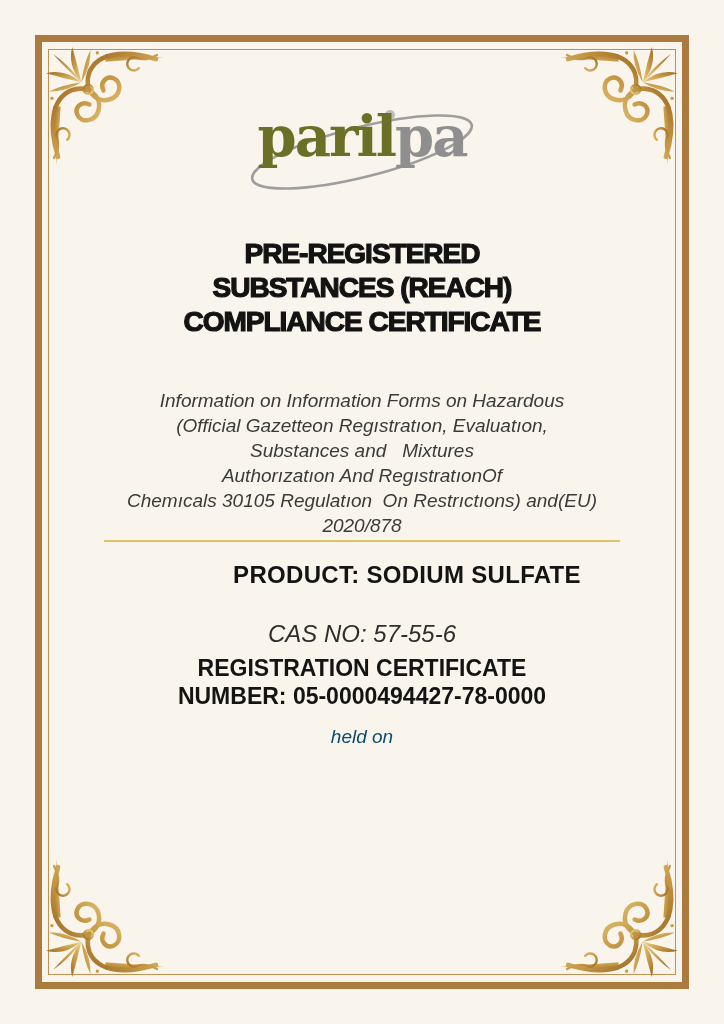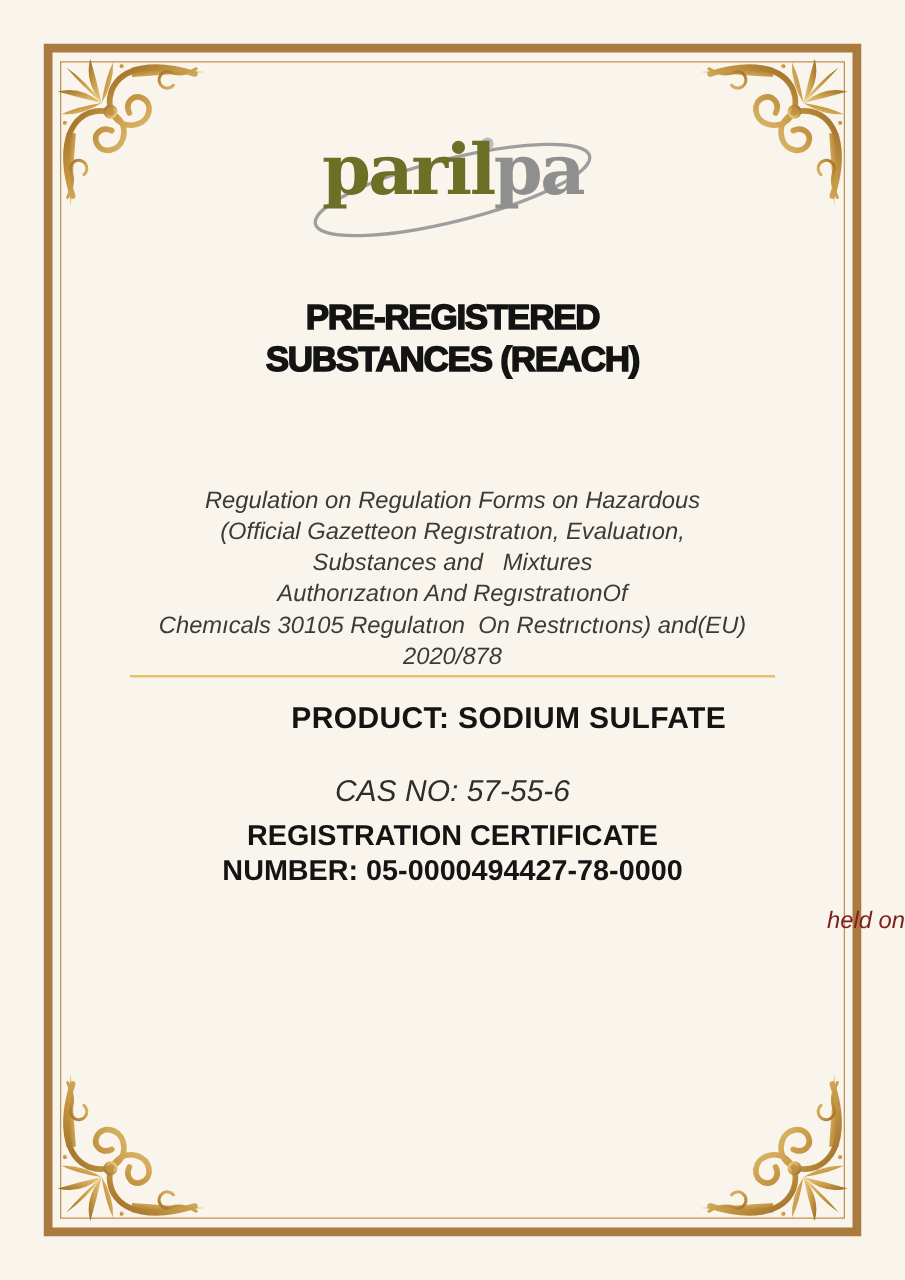--- a/index.html
+++ b/index.html
@@ -71,21 +71,21 @@
     position:absolute; top:620px; left:0; width:100%;
     text-align:center; font-style:italic; font-size:24px; color:#2e2e2e;
   }
   .regnum {
     position:absolute; top:654px; left:0; width:100%;
     text-align:center; font-weight:bold; font-size:23px; line-height:28px;
     color:#141414;
   }
   .heldon {
     position:absolute; top:726px; left:0; width:100%;
-    text-align:right; font-style:italic; font-size:19px; color:#7f1d1d;
+    text-align:center; font-style:italic; font-size:19px; color:#0c4a6e;
   }
 </style>
 </head>
 <body>
 
 <div>
 
   <div class="outer-frame"></div>
   <div class="inner-frame"></div>
 
@@ -135,24 +135,25 @@
         </g>
         <circle cx="153" cy="13" r="5" fill="#bcbcbc"></circle>
       </svg>
       <div class="logo-text"><span class="logo-primary">paril</span><span class="logo-secondary">pa</span></div>
     </div>
   </div>
 
   <div class="title">
     <div>PRE-REGISTERED</div>
     <div>SUBSTANCES (REACH)</div>
+    <div>COMPLIANCE CERTIFICATE</div>
   </div>
 
   <div class="regulation">
-    <div class="reg-line">Regulation on Regulation Forms on Hazardous</div>
+    <div class="reg-line">Information on Information Forms on Hazardous</div>
     <div class="reg-line">(Official Gazetteon Regıstratıon, Evaluatıon,</div>
     <div class="reg-line">Substances and   Mixtures</div>
     <div class="reg-line">Authorızatıon And RegıstratıonOf</div>
     <div class="reg-line">Chemıcals 30105 Regulatıon  On Restrıctıons) and(EU)</div>
     <div class="reg-line">2020/878</div>
   </div>
 
   <div class="divider"></div>
 
   <div class="product">PRODUCT: SODIUM SULFATE</div>

